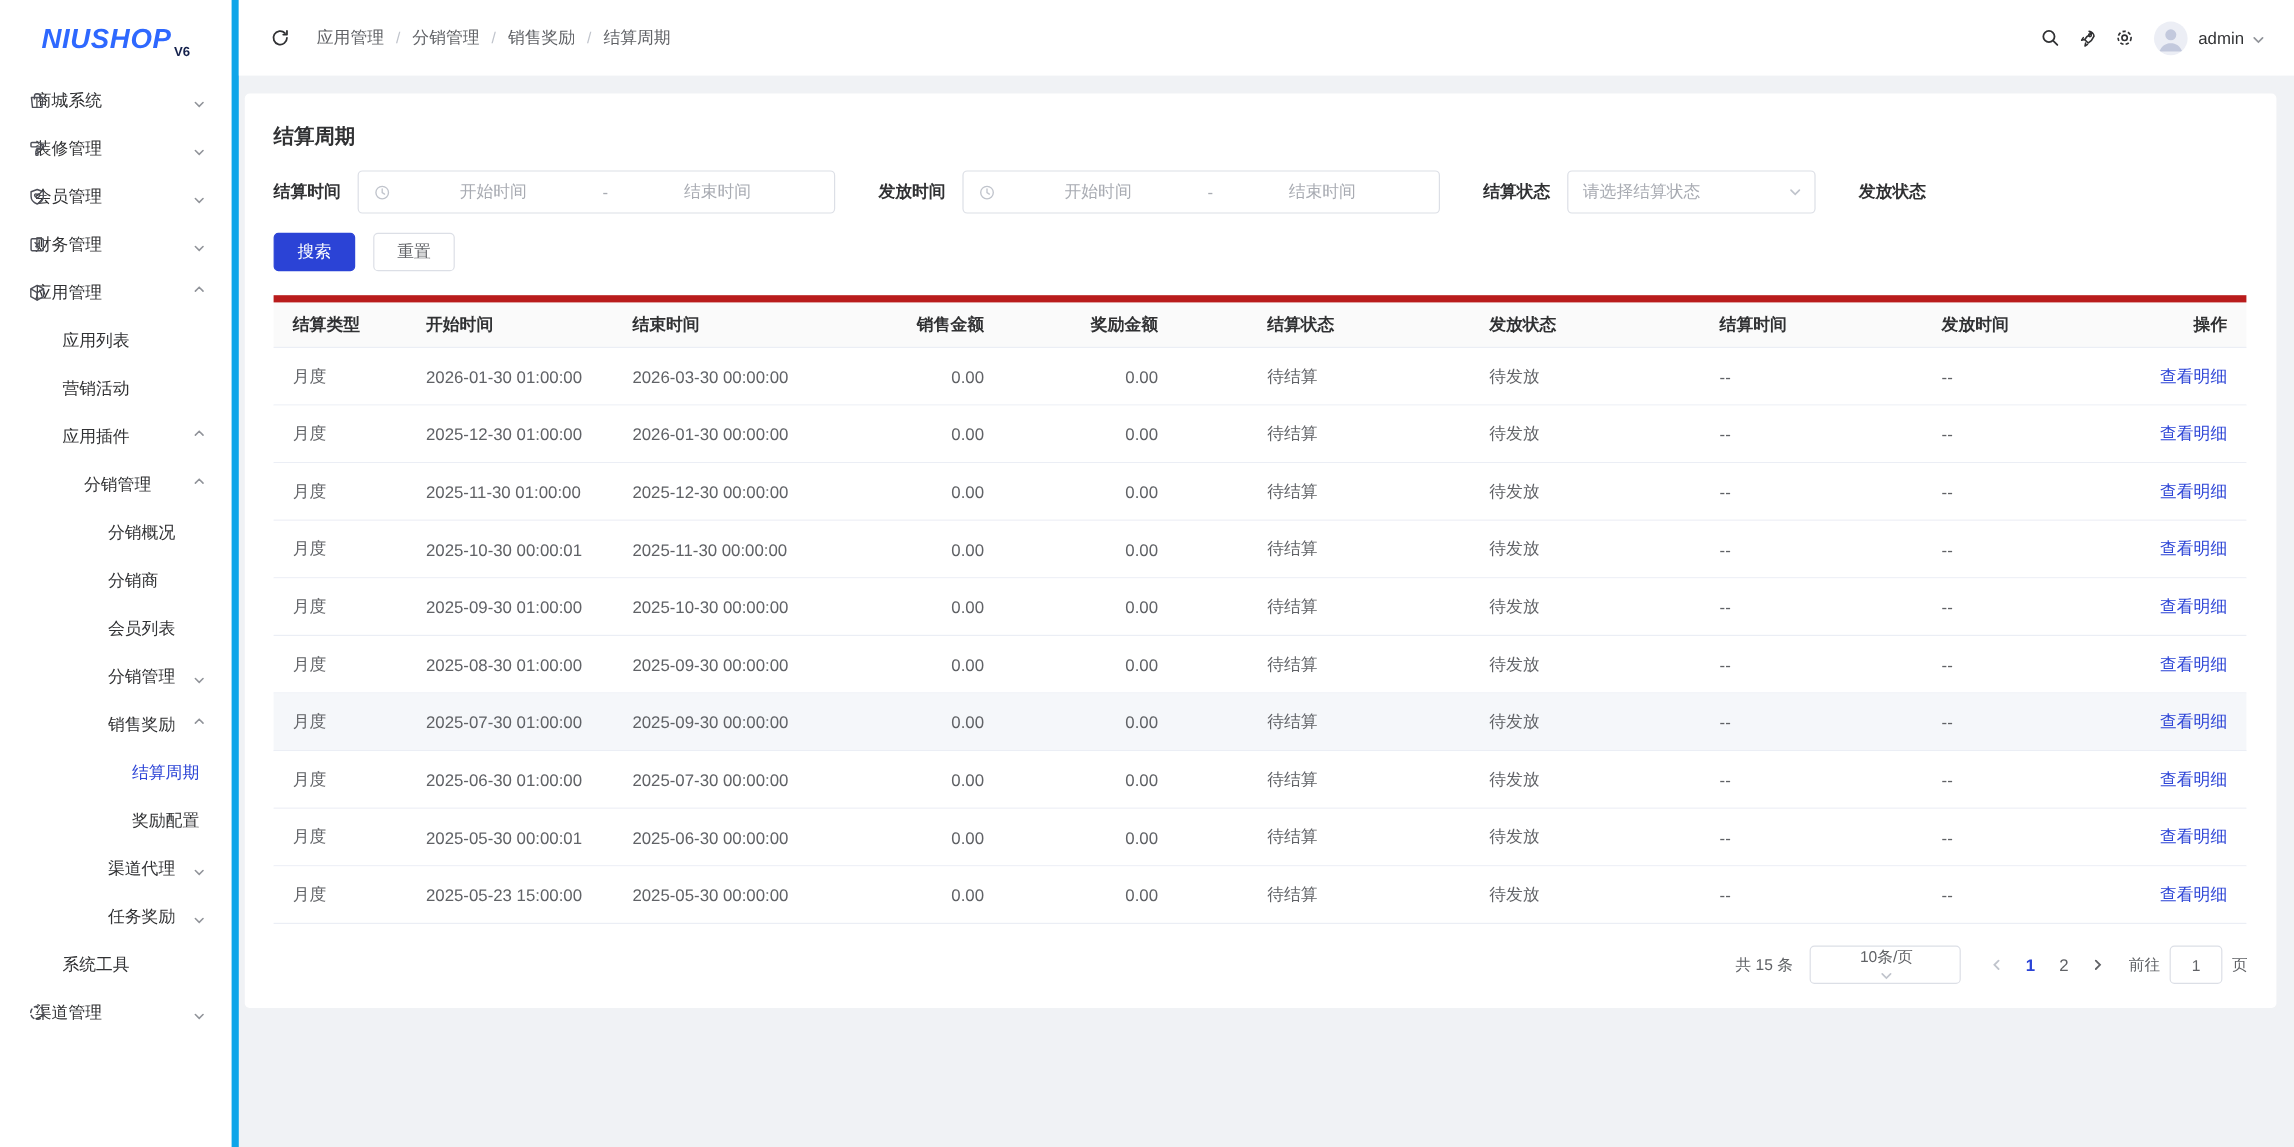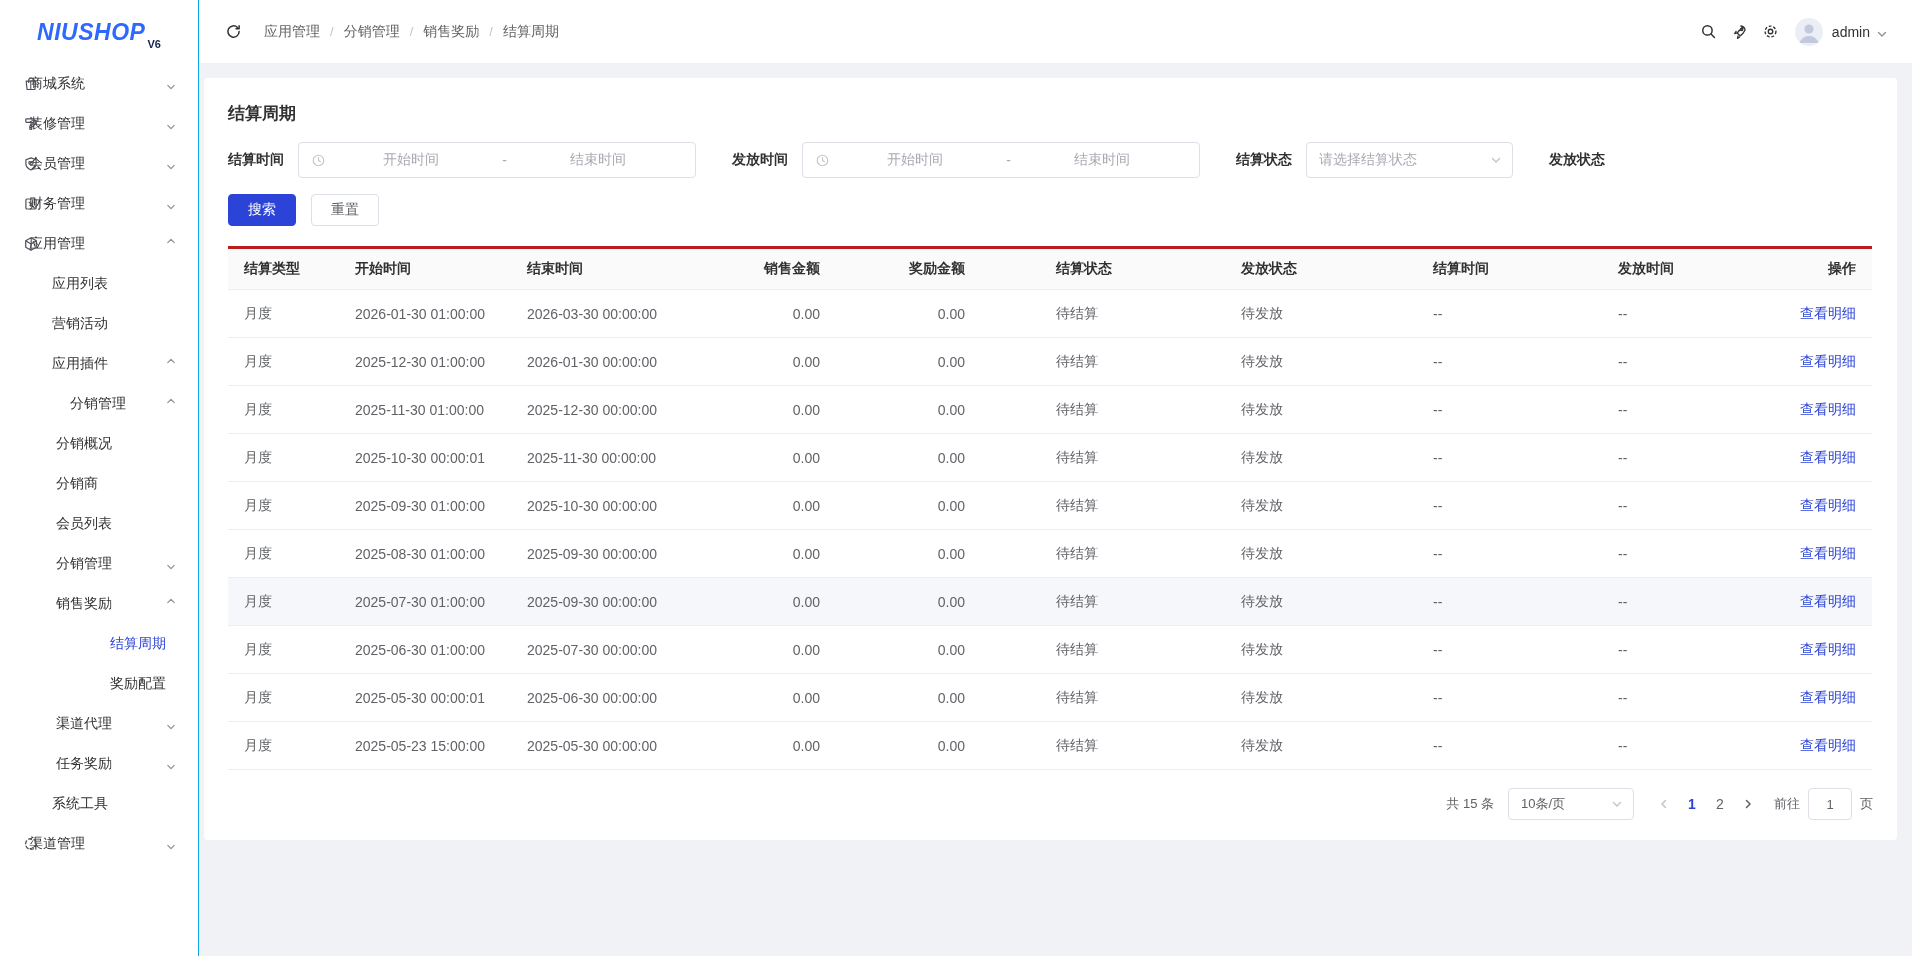--- a/index.html
+++ b/index.html
@@ -5,33 +5,33 @@
   :root{
     --primary:#2b43d6; --logo:#2e68ff;
     --text-main:#303133; --text-sec:#606266; --ph:#a8abb2;
     --border:#dcdfe6; --line:#ebeef5; --page-bg:#f0f2f5;
   }
   *{box-sizing:border-box;margin:0;padding:0;font-family:"Liberation Sans","DejaVu Sans",sans-serif;}
   html,body{width:1912px;height:956px;overflow:hidden;background:var(--page-bg);}
   .app{display:flex;width:1912px;height:956px;}
 
   
-  .sidebar{width:199px;min-width:199px;background:#fff;border-right:1px solid #0ea5e9;height:100%;overflow:hidden;}
+  .sidebar{width:199px;min-width:199px;background:#fff;border-right:6px solid #0ea5e9;height:100%;overflow:hidden;}
   .logo{height:64px;display:flex;align-items:center;justify-content:center;}
   .logo-text{font-size:23px;font-weight:800;color:var(--logo);letter-spacing:.5px;font-style:italic;}
   .logo-ver{font-size:11px;font-weight:700;color:#15224d;align-self:flex-end;margin:0 0 14px 2px;}
   .menu{padding-bottom:10px;}
   .menu-item{position:relative;height:40px;display:flex;align-items:center;font-size:14px;color:var(--text-main);cursor:pointer;white-space:nowrap;}
   .menu-item.active{color:var(--primary);}
   .mi-icon{position:absolute;left:23px;top:12px;width:16px;height:16px;color:#4e5059;display:flex;}
   .mi-icon svg{width:16px;height:16px;}
   .lvl1{padding-left:29px;}
   .lvl2{padding-left:52px;}
   .lvl3{padding-left:70px;}
-  .lvl4{padding-left:56px;}
+  .lvl4{padding-left:90px;}
   .lvl5{padding-left:110px;}
   .mchev{position:absolute;right:22px;top:15px;width:10px;height:10px;color:#909399;}
   .mchev.up{transform:rotate(180deg);}
 
   
   .main{flex:1;display:flex;flex-direction:column;height:100%;}
   .topbar{height:63px;background:#fff;display:flex;align-items:center;padding:0 24px 0 26px;}
   .icon-btn{display:inline-flex;color:#303133;cursor:pointer;}
   .icon-btn svg{width:17px;height:17px;}
   .breadcrumb{display:flex;align-items:center;margin-left:22px;font-size:14px;color:var(--text-sec);}
@@ -60,36 +60,36 @@
   .select .ph{flex:1;font-size:14px;color:var(--ph);white-space:nowrap;overflow:hidden;}
   .select .dchev{width:12px;height:12px;color:#c0c4cc;flex:none;}
 
   
   .btn-row{margin-top:16px;display:flex;align-items:center;}
   .btn{height:32px;padding:0 19px;font-size:14px;border-radius:4px;border:1px solid var(--border);background:#fff;color:var(--text-sec);cursor:pointer;}
   .btn.primary{background:var(--primary);border-color:var(--primary);color:#fff;margin-right:15px;}
 
   
   .table{margin-top:20px;width:1644px;}
-  .thead{position:relative;height:44px;background:#fafafa;border-top:3px solid #b91c1c;border-bottom:1px solid var(--line);}
+  .thead{position:relative;height:44px;background:#fafafa;border-top:6px solid #b91c1c;border-bottom:1px solid var(--line);}
   .trow{position:relative;height:48px;border-bottom:1px solid var(--line);background:#fff;}
   .trow.hl{background:#f5f7fa;}
   .tcell{position:absolute;top:0;height:100%;display:flex;align-items:center;font-size:14px;color:var(--text-sec);white-space:nowrap;}
   .thead .tcell{color:var(--text-main);font-weight:600;}
   .c1{left:16px;}  .c2{left:127px;} .c3{left:299px;}
   .c4{left:480px;width:112px;justify-content:flex-end;}
   .c5{left:625px;width:112px;justify-content:flex-end;}
   .c6{left:828px;} .c7{left:1013px;} .c8{left:1205px;} .c9{left:1390px;}
   .c10{right:16px;justify-content:flex-end;}
   .link{color:var(--primary);font-weight:500;cursor:pointer;}
 
   
   .pagination{margin-top:18px;display:flex;align-items:center;justify-content:flex-end;font-size:13px;color:var(--text-sec);}
   .pg-total{margin-right:14px;}
-  .select.small{width:126px;height:32px;margin-right:16px;}
+  .select.small{width:126px;height:32px;margin-right:16px;flex-direction:column;}
   .select.small .ph{font-size:13px;color:var(--text-sec);}
   .pg-arrow{width:28px;height:32px;display:flex;align-items:center;justify-content:center;cursor:pointer;color:var(--text-sec);}
   .pg-arrow svg{width:12px;height:12px;}
   .pg-arrow.disabled{color:#c0c4cc;cursor:default;}
   .pg-num{width:28px;height:32px;display:flex;align-items:center;justify-content:center;font-size:14px;color:var(--text-sec);cursor:pointer;}
   .pg-num.active{color:var(--primary);font-weight:700;}
   .pg-goto{margin-left:12px;}
   .goto-input{width:44px;height:32px;border:1px solid var(--border);border-radius:4px;text-align:center;font-size:13px;color:var(--text-sec);margin:0 8px;outline:none;}
 </style>
 </head>

